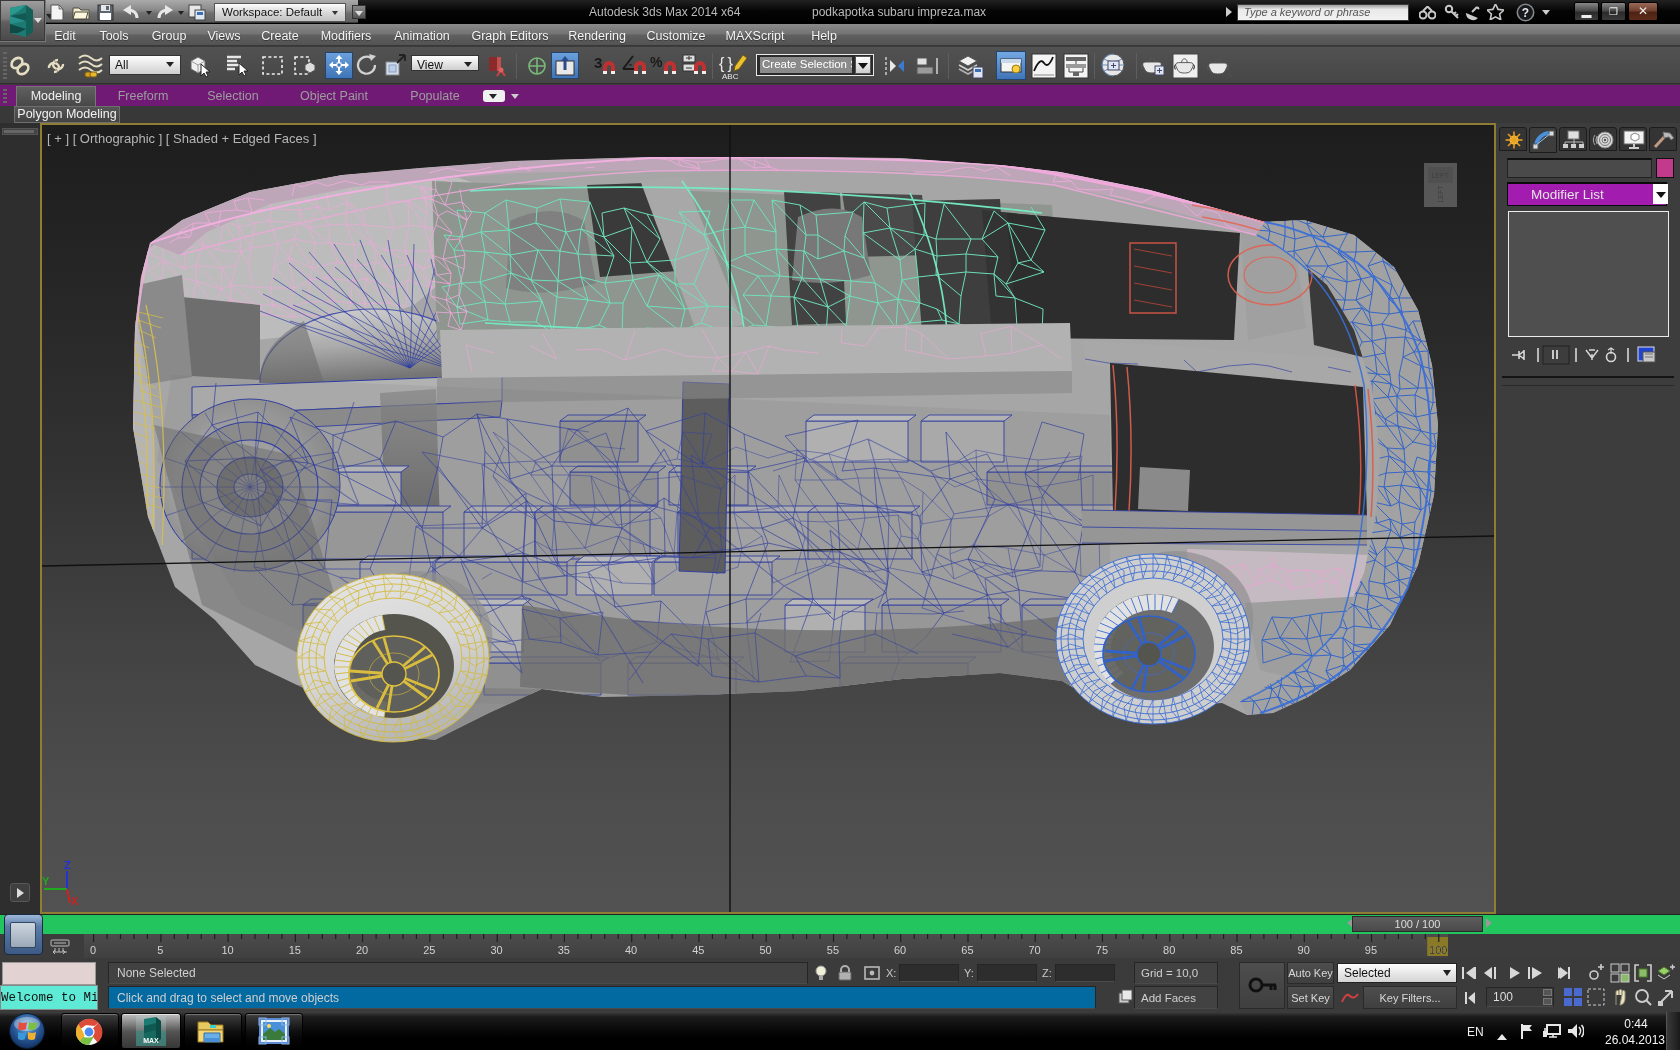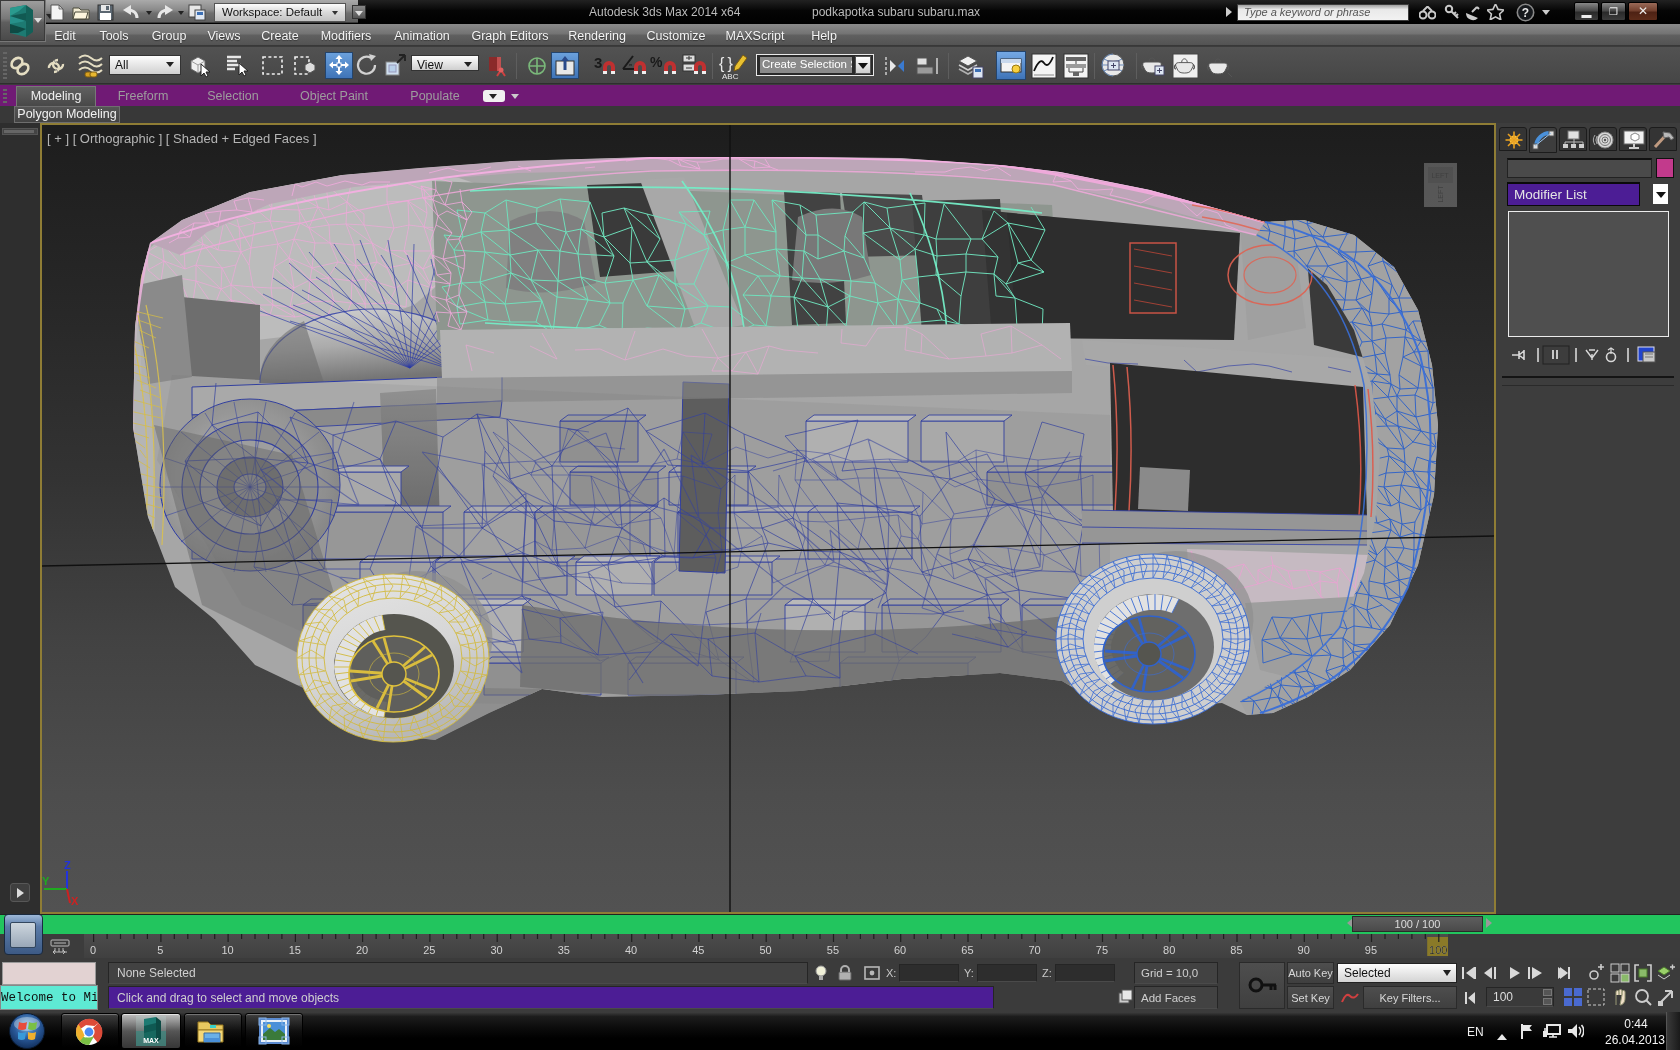--- a/index.html
+++ b/index.html
@@ -31,21 +31,21 @@
 .sunk{position:absolute;background:#2d2d2d;border:1px solid #252525;border-bottom-color:#4a4a4a;}
 .btn{position:absolute;background:linear-gradient(#4e4e4e,#3f3f3f);border:1px solid #2a2a2a;color:#d8d8d8;font-size:11px;text-align:center;}
 .lbl{position:absolute;color:#c8c8c8;font-size:11px;white-space:nowrap;}
 #taskbar{left:0;top:1012px;width:1680px;height:38px;background:linear-gradient(#3e3e3e 0%,#1c1c1c 12%,#0a0a0a 45%,#000 70%,#000);}
 .tbtn{position:absolute;top:1px;width:58px;height:36px;border:1px solid #000;border-radius:3px;background:linear-gradient(rgba(120,120,120,.35),rgba(40,40,40,.25) 50%,rgba(0,0,0,.3));box-shadow:inset 0 1px 0 rgba(255,255,255,.25);}
 </style></head>
 <body>
 <div class="abs" id="title"></div>
 <div class="abs" id="qat"></div>
 <div class="abs ttext" style="left:565px;">Autodesk 3ds Max  2014 x64</div>
-<div class="abs ttext" style="left:788px;">podkapotka subaru subaru.max</div>
+<div class="abs ttext" style="left:788px;">podkapotka subaru impreza.max</div>
 <div class="abs" id="logobox">
     <svg width="43" height="39" style="position:absolute;left:1px;top:1px">
       <polygon points="8,6 24,3 24,19 8,14" fill="#1d7a72"></polygon>
       <polygon points="8,6 24,3 17,9 8,14" fill="#2a9a8e"></polygon>
       <polygon points="8,14 24,11 24,27 8,22" fill="#115952"></polygon>
       <polygon points="8,14 24,19 16,22 8,22" fill="#27908a"></polygon>
       <polygon points="8,22 24,19 24,35 8,31" fill="#1d7a72"></polygon>
       <polygon points="8,22 24,27 16,31 8,31" fill="#0f4a44"></polygon>
       <polygon points="24,3 31,8 31,30 24,35" fill="#136058"></polygon>
     </svg>
@@ -596,21 +596,21 @@
       </svg>
     </div>
     <div class="ctab" style="left:153px;background:#343434;height:24px;border-bottom:1px solid #1c1c1c;">
       <svg width="24" height="20" style="position:absolute;left:2px;top:2px">
         <path d="M3 17L14 5" stroke="#c09a80" stroke-width="3"></path>
         <path d="M11 2l7 1 4 5-3 2-2-3-5 1z" fill="#b8b8b8" stroke="#666"></path>
       </svg>
     </div>
     <div class="abs" style="left:11px;top:35px;width:145px;height:20px;background:#4a4a4a;border:1px solid #222;border-top:2px solid #111;"></div>
     <div class="abs" style="left:160px;top:35px;width:18px;height:20px;background:#c23a8c;border:1px solid #111;"></div>
-    <div class="abs" style="left:11px;top:59px;width:133px;height:24px;background:#4c1d95;border:1px solid #0a0a0a;border-top:2px solid #0a0a0a;color:#e4e4e4;font-size:13.5px;line-height:21px;padding-left:6px;">Modifier List</div>
+    <div class="abs" style="left:11px;top:59px;width:160px;height:24px;background:#a21caf;border:1px solid #0a0a0a;border-top:2px solid #0a0a0a;color:#e4e4e4;font-size:13.5px;line-height:21px;padding-left:23px;">Modifier List</div>
     <div class="abs" style="left:157px;top:61px;width:15px;height:20px;background:#fff;"></div>
     <div class="abs" style="left:160px;top:69px;width:0;height:0;border:5px solid transparent;border-top:6px solid #111;"></div>
     <div class="abs" style="left:12px;top:88px;width:161px;height:126px;background:#4f4f4f;border:1px solid #ececec;"></div>
     <svg class="icon" style="left:14px;top:222px" width="160" height="20">
       <g stroke="#d8d8d8" stroke-width="1.6" fill="none">
         <path d="M2 10h7M9 6v8M9 10l5-4M9 10l5 4M14 5v10"></path>
         <path d="M28 3v14"></path>
         <rect x="33" y="1" width="26" height="18" fill="none" stroke="#222" stroke-width="1"></rect>
         <path d="M43 5v9M47 5v9" stroke-width="1.8"></path>
         <path d="M66 3v14"></path>
@@ -782,21 +782,21 @@
       <rect x="1" y="3" width="14" height="12" fill="none" stroke="#b8b8b8" stroke-width="1.6"></rect>
       <circle cx="8" cy="9" r="2.4" fill="#b8b8b8"></circle>
     </svg>
     <div class="lbl" style="left:886px;top:9px;">X:</div>
     <div class="sunk" style="left:899px;top:6px;width:60px;height:18px;"></div>
     <div class="lbl" style="left:964px;top:9px;">Y:</div>
     <div class="sunk" style="left:977px;top:6px;width:60px;height:18px;"></div>
     <div class="lbl" style="left:1042px;top:9px;">Z:</div>
     <div class="sunk" style="left:1055px;top:6px;width:60px;height:18px;"></div>
     <div class="sunk" style="left:1134px;top:4px;width:84px;height:22px;background:#424242;color:#cfcfcf;font-size:11.5px;line-height:21px;padding-left:6px;">Grid = 10,0</div>
-    <div class="sunk" style="left:108px;top:28px;width:886px;height:23px;background:#4c1d95;color:#cfcfcf;font-size:12px;line-height:22px;padding-left:8px;">Click and drag to select and move objects</div>
+    <div class="sunk" style="left:108px;top:28px;width:988px;height:23px;background:#0369a1;color:#cfcfcf;font-size:12px;line-height:22px;padding-left:8px;">Click and drag to select and move objects</div>
     <svg class="icon" style="left:1117px;top:31px" width="16" height="16">
       <rect x="2" y="4" width="10" height="10" fill="#ccc" stroke="#555"></rect>
       <rect x="5" y="1" width="10" height="10" fill="#e8e8e8" stroke="#555"></rect>
     </svg>
     <div class="sunk" style="left:1134px;top:28px;width:84px;height:23px;background:#424242;color:#cfcfcf;font-size:11.5px;line-height:22px;padding-left:6px;">Add Faces Tag</div>
     <div class="btn" style="left:1239px;top:4px;width:46px;height:47px;"></div>
     <svg class="icon" style="left:1248px;top:17px" width="30" height="20">
       <circle cx="8" cy="10" r="6" fill="none" stroke="#111" stroke-width="3"></circle>
       <path d="M13 10h15M23 10v5M27 10v5" stroke="#111" stroke-width="3"></path>
     </svg>

